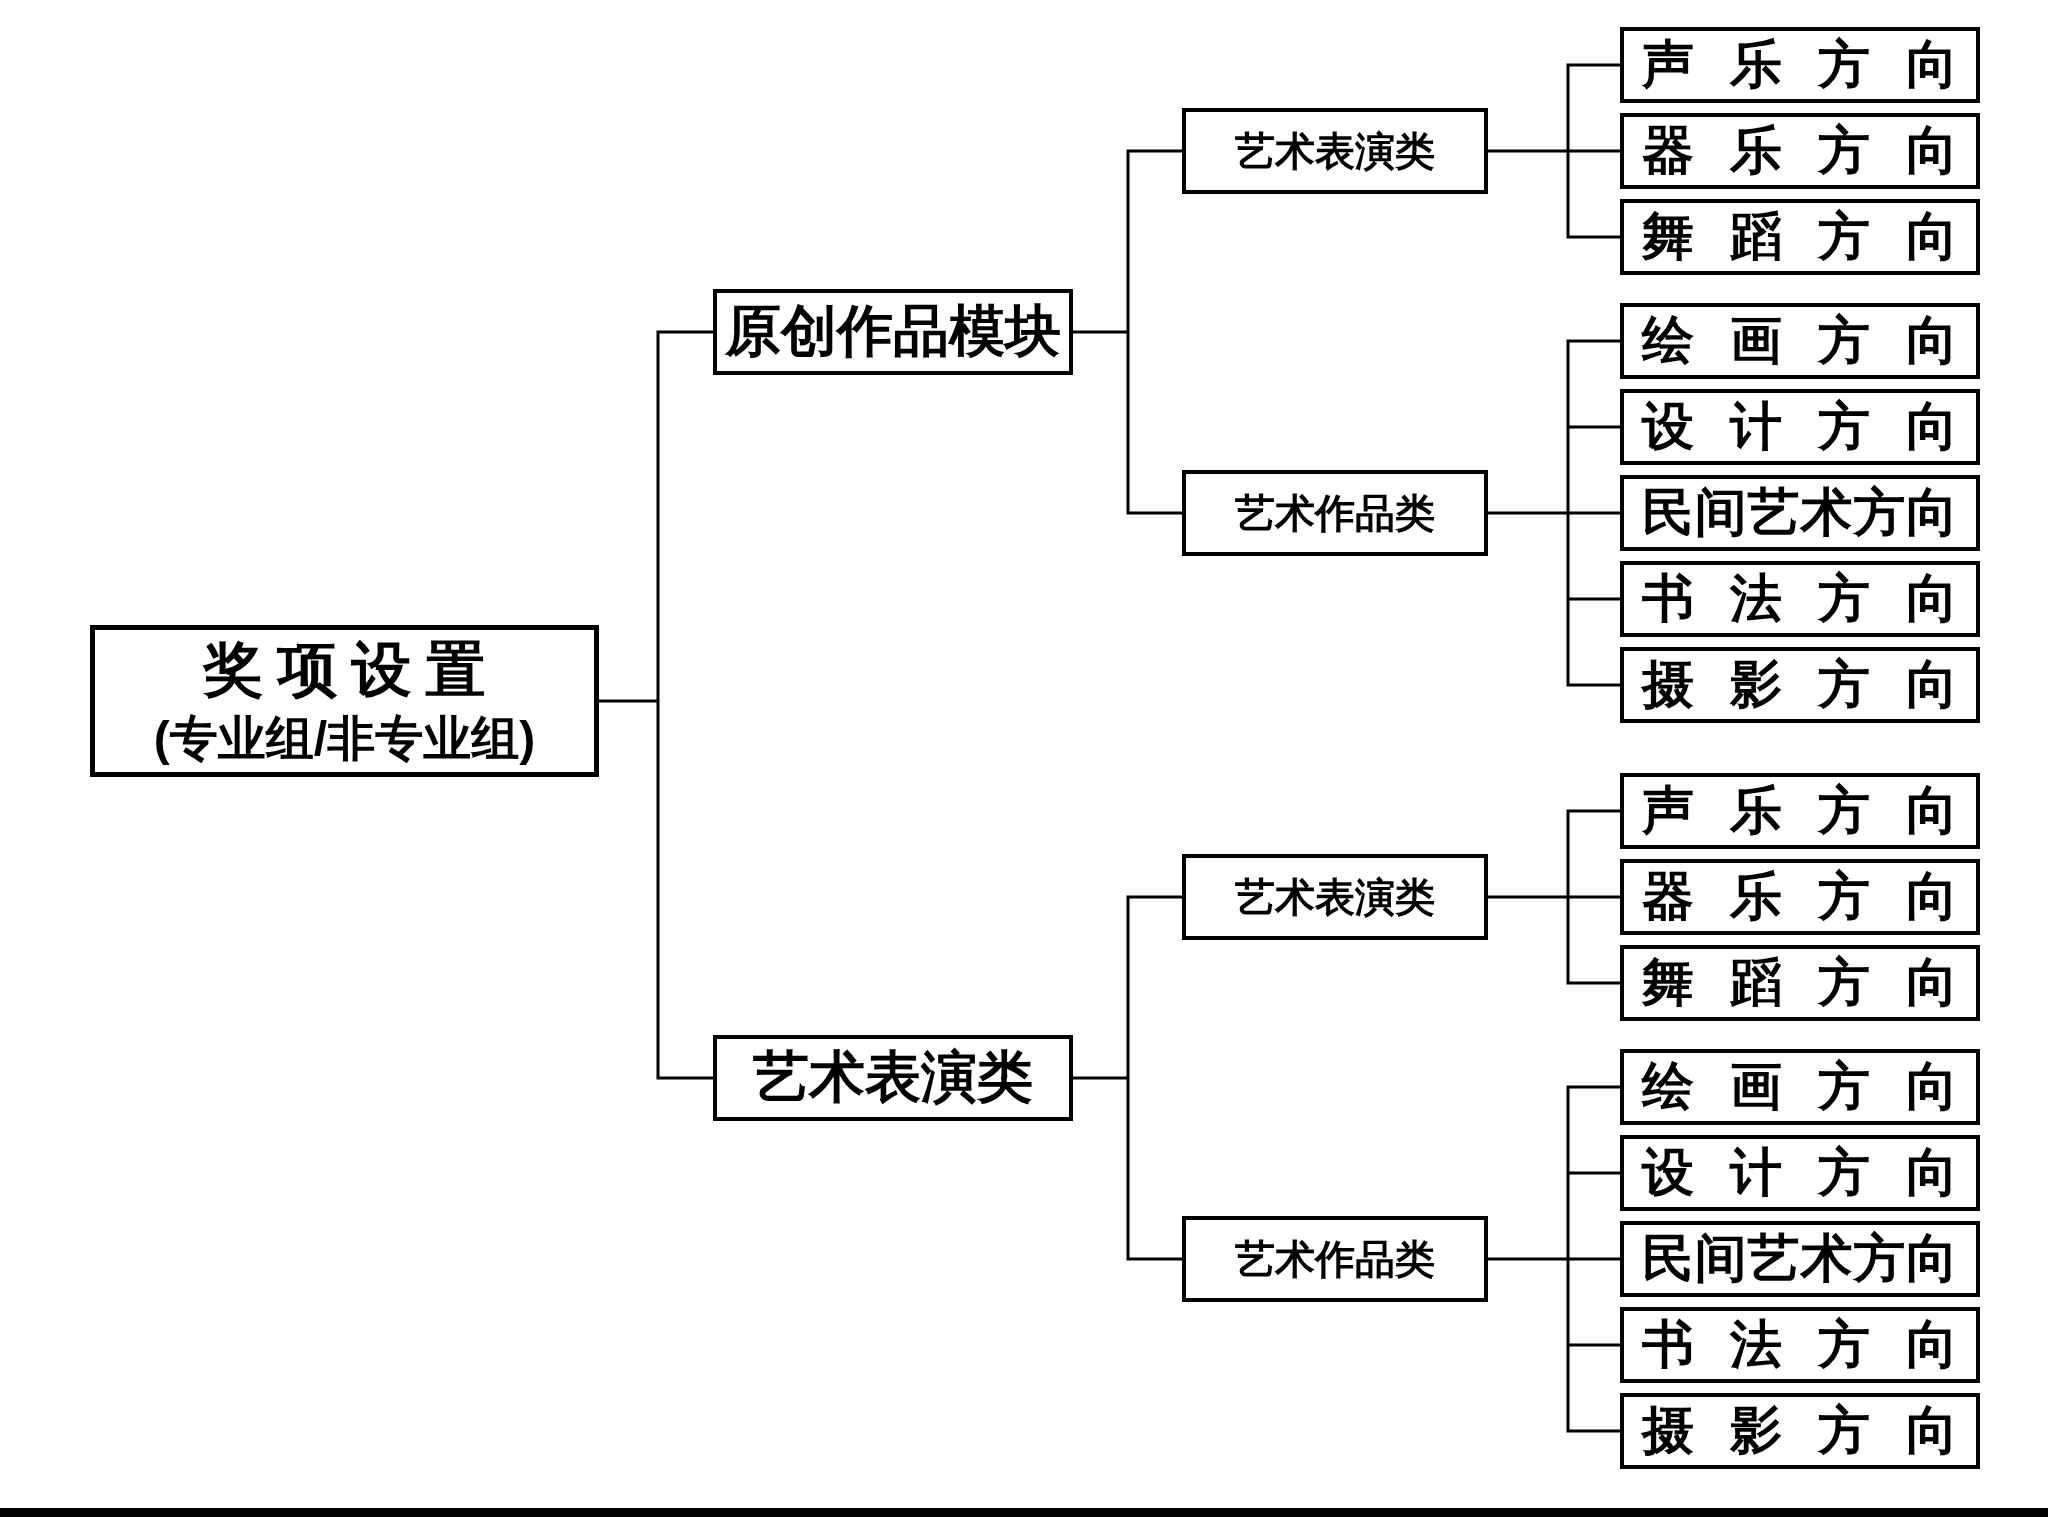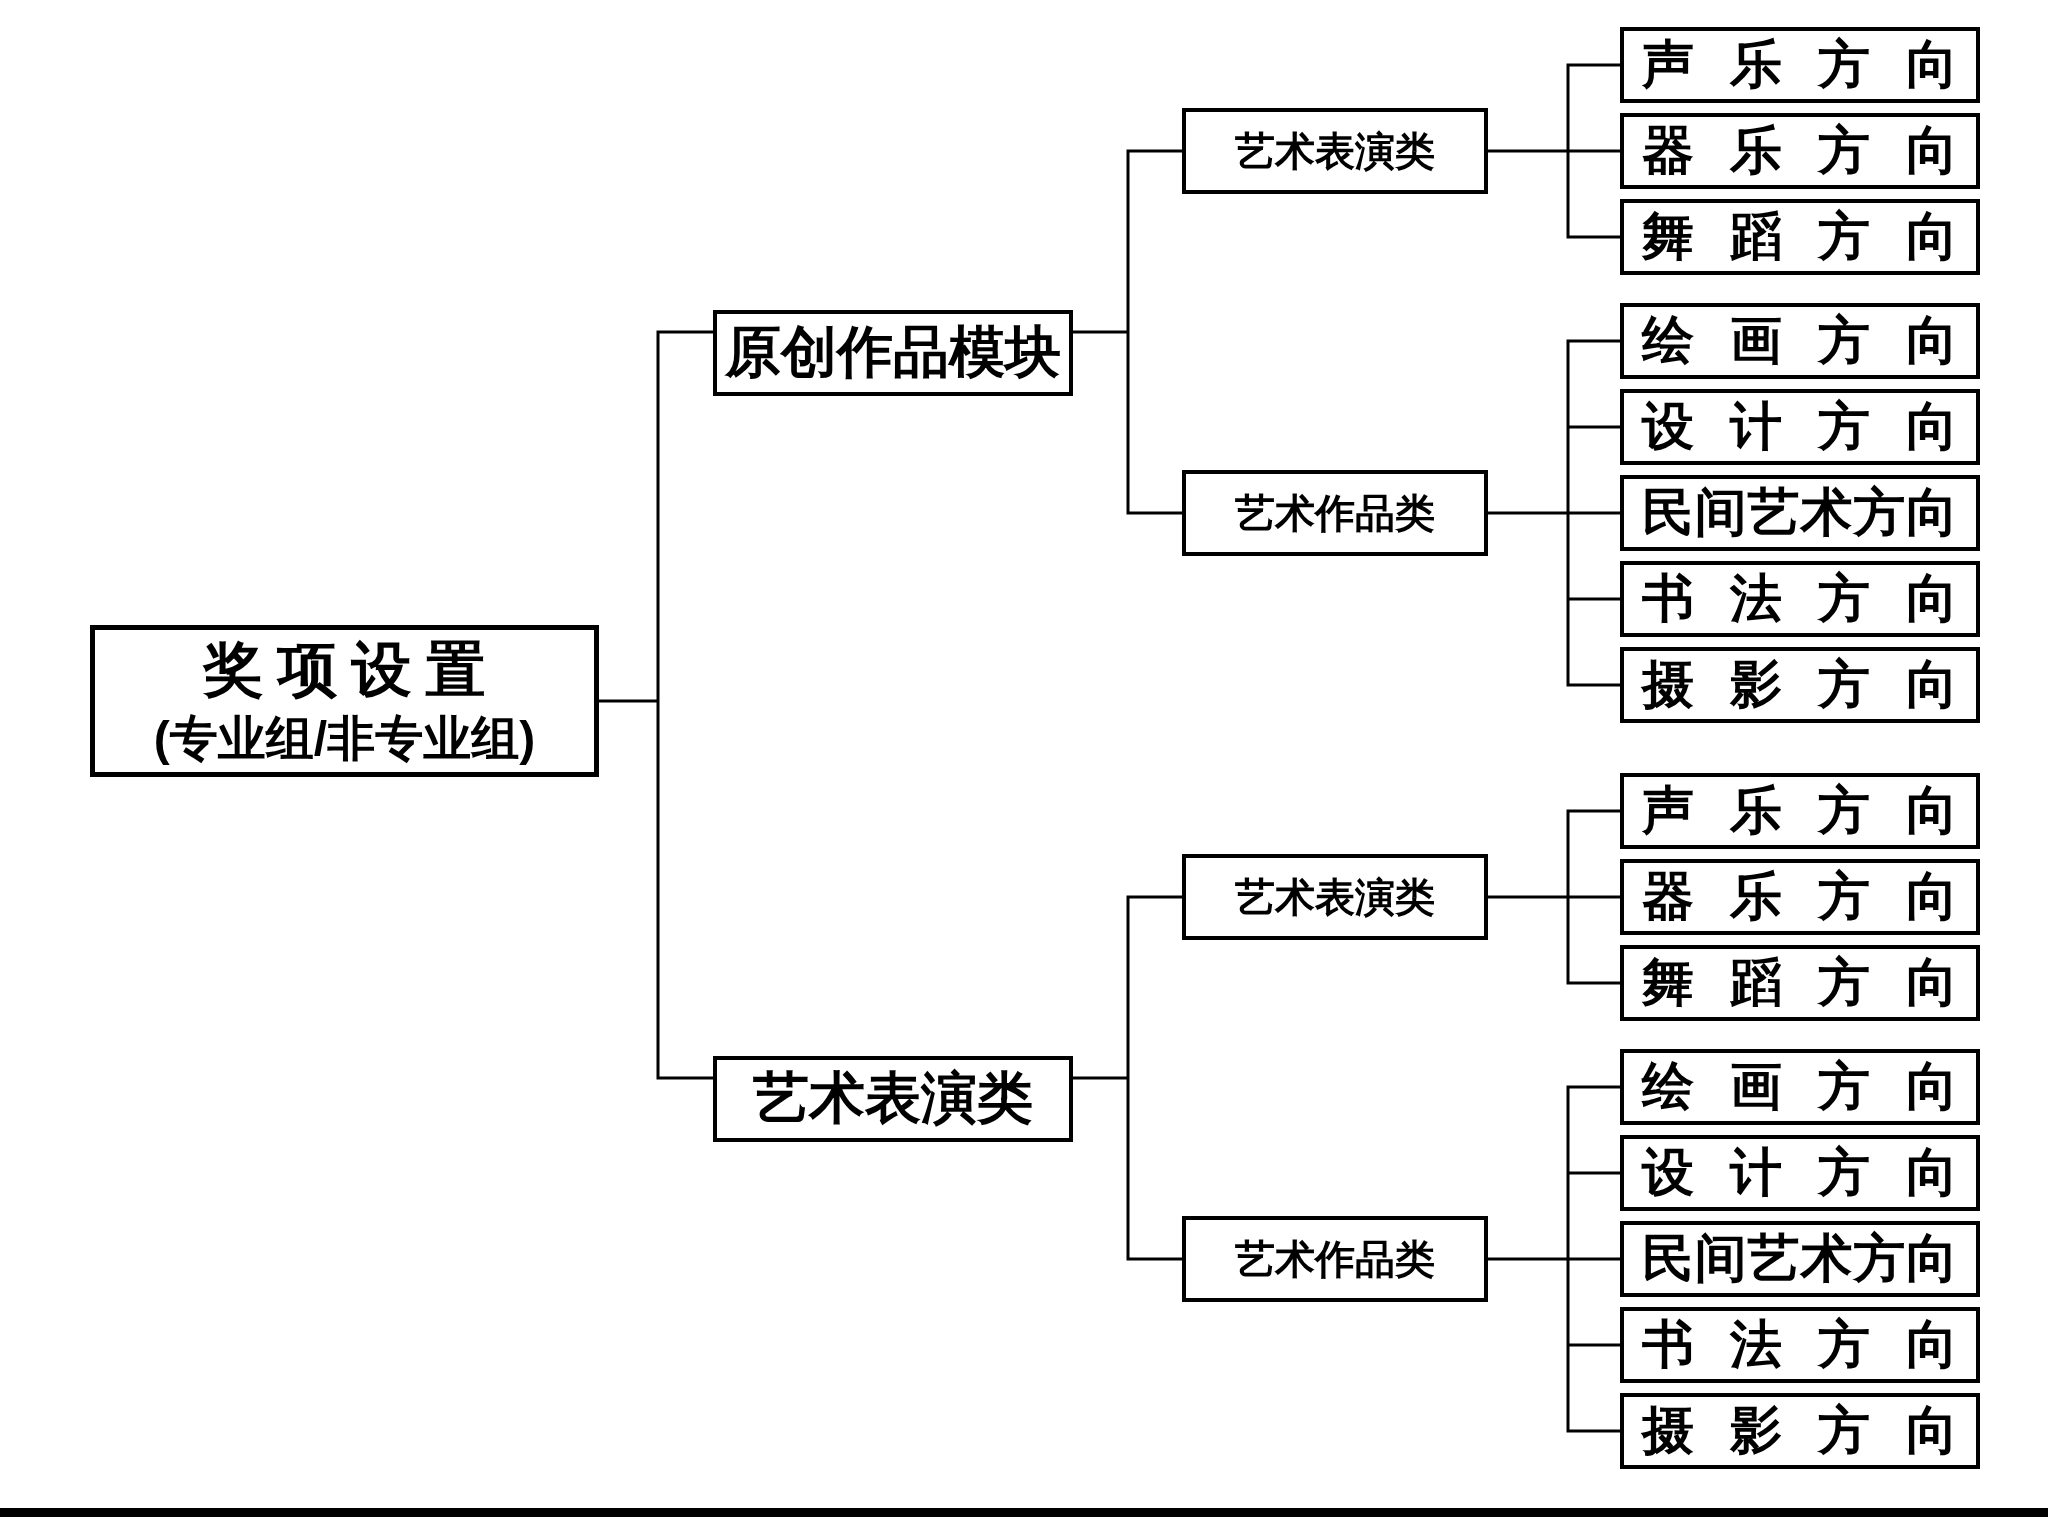--- a/index.html
+++ b/index.html
@@ -48,21 +48,20 @@
   }
   .root-subtitle {
     font-size: 48px;
     line-height: 62px;
     letter-spacing: 0px;
     text-align: center;
   }
   .module-box {
     left: 713px; width: 360px; height: 86px;
     font-size: 56px;
-    margin-top: 21px;
   }
   .category-box {
     left: 1182px; width: 306px; height: 86px;
     font-size: 40px;
   }
   .leaf-box {
     left: 1620px; width: 360px; height: 76px;
     font-size: 52px;
     padding: 0 18px;
   }

